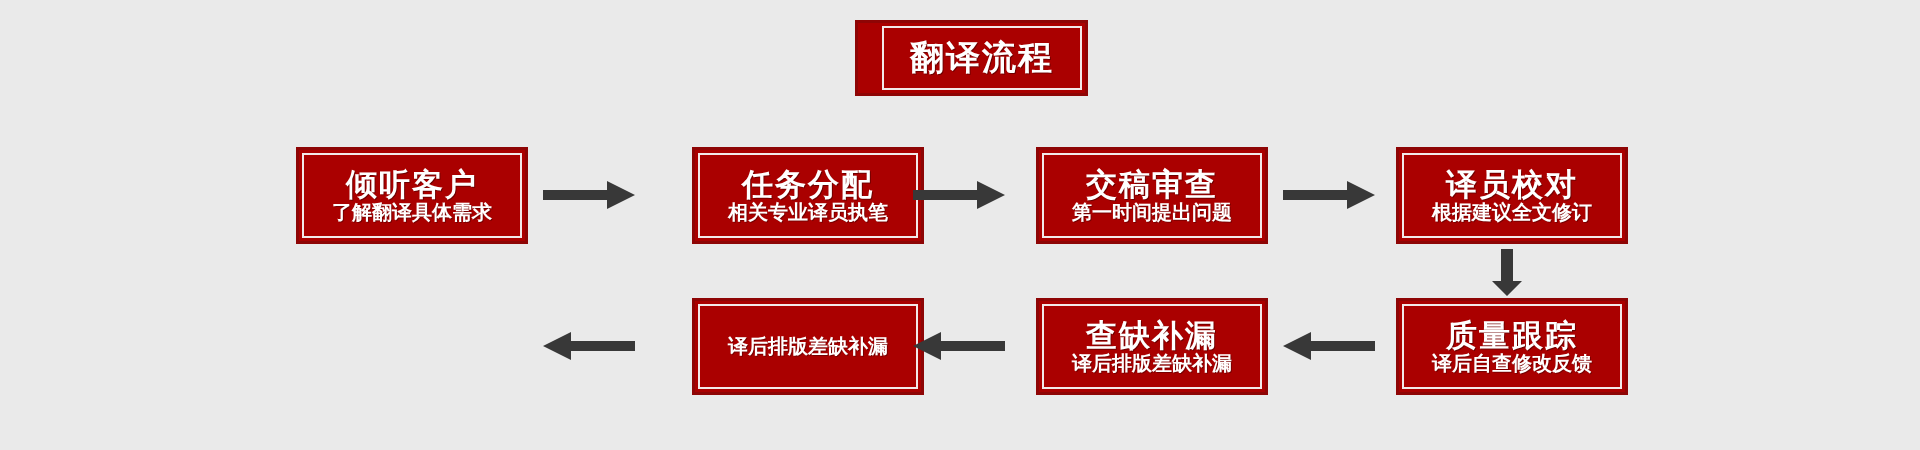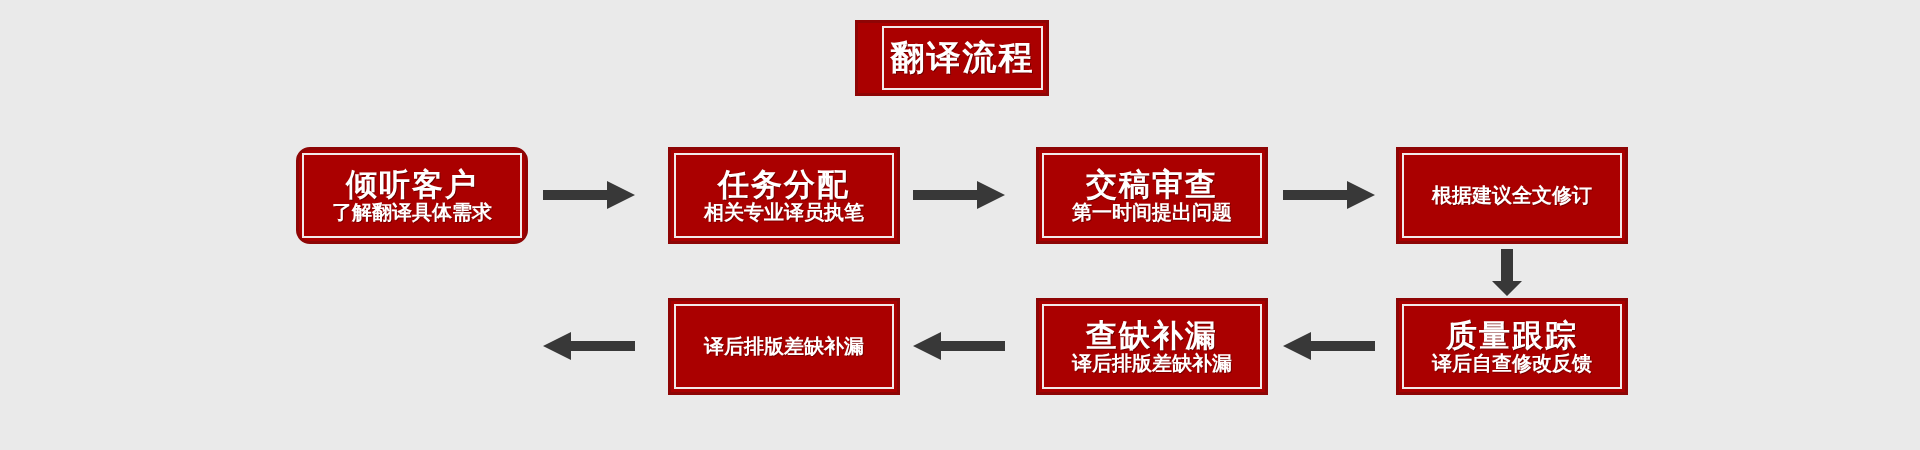--- a/index.html
+++ b/index.html
@@ -57,36 +57,36 @@
     letter-spacing: 0px;
     line-height: 1.05;
     text-shadow: 1px 1px 0 rgba(0,0,0,0.30);
     white-space: nowrap;
   }
 
   
   #header-box {
     left: 855px;
     top: 20px;
-    width: 194px;
+    width: 233px;
     height: 76px;
     padding-left: 24px;
   }
   #header-box .title { font-size: 34px; }
 
   
   .step { width: 232px; height: 97px; }
   .step .title { font-size: 31px; }
   .step .sub   { font-size: 20px; }
 
   .row1 { top: 147px; }
   .row2 { top: 298px; }
 
-  .col1 { left: 296px; border-radius: 14px; }
-  .col2 { left: 668px; justify-content: flex-end; }
+  .col1 { left: 296px; }
+  .col2 { left: 692px; justify-content: flex-end; }
   .col3 { left: 1036px; }
   .col4 { left: 1396px; }
 
   
   .arrow-h {
     position: absolute;
     height: 40px;
     width: 96px;
     top: 175px;
   }
@@ -132,20 +132,21 @@
 
   <div class="rbox step row1 col3">
     <div class="inner">
       <div class="title">交稿审查</div>
       <div class="sub">第一时间提出问题</div>
     </div>
   </div>
 
   <div class="rbox step row1 col4">
     <div class="inner">
+      <div class="title">译员校对</div>
       <div class="sub">根据建议全文修订</div>
     </div>
   </div>
 
 
   <div class="rbox step row2 col2">
     <div class="inner">
       <div class="sub">译后排版差缺补漏</div>
     </div>
   </div>

